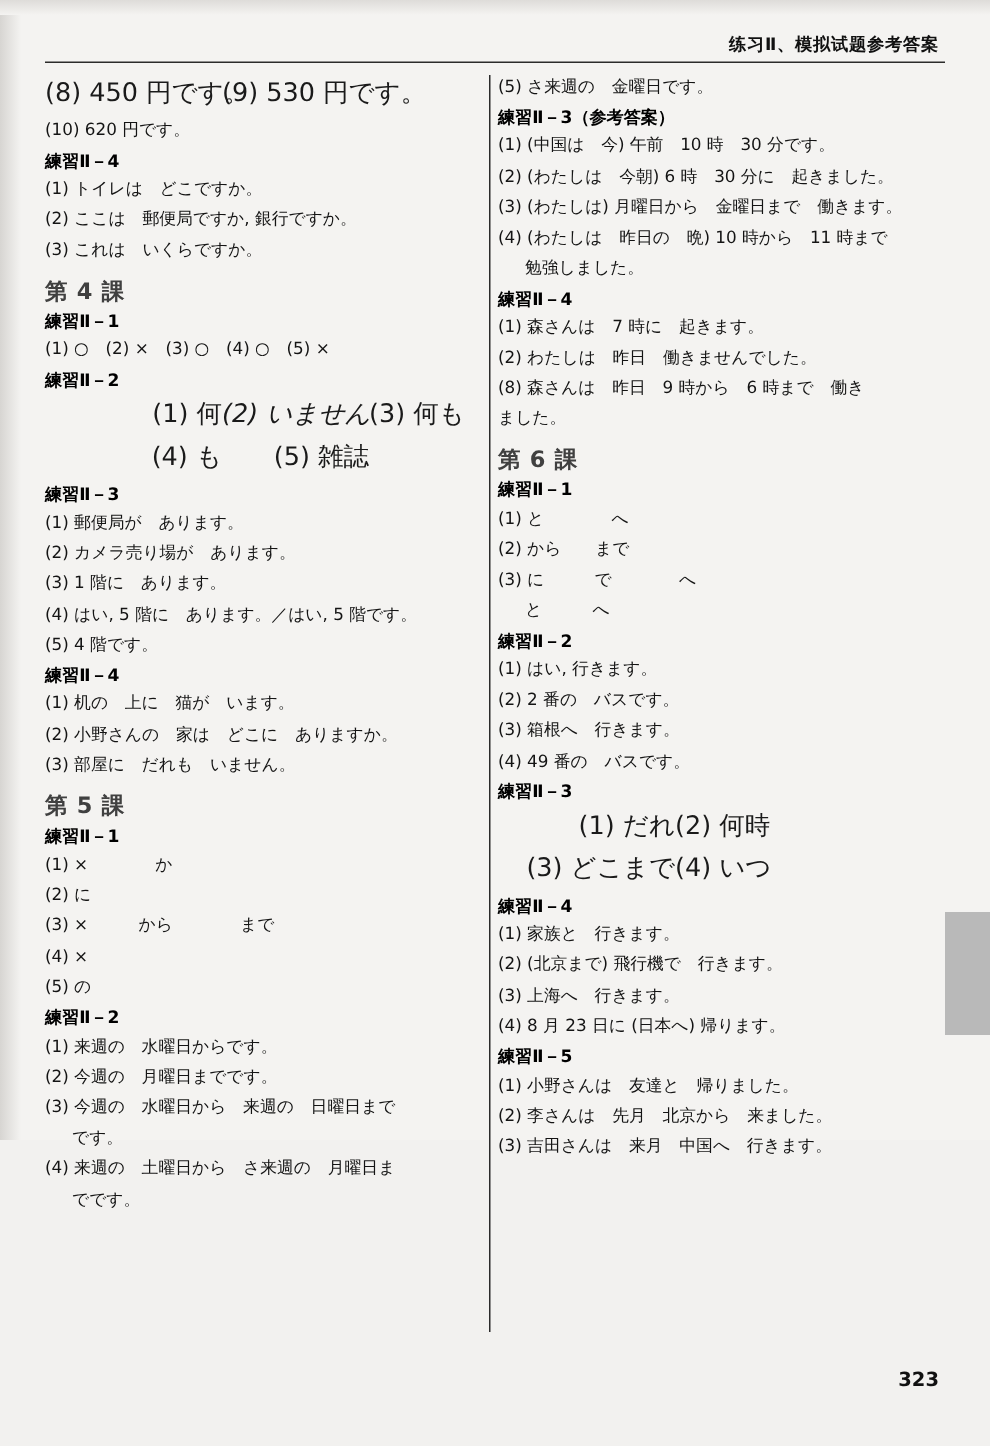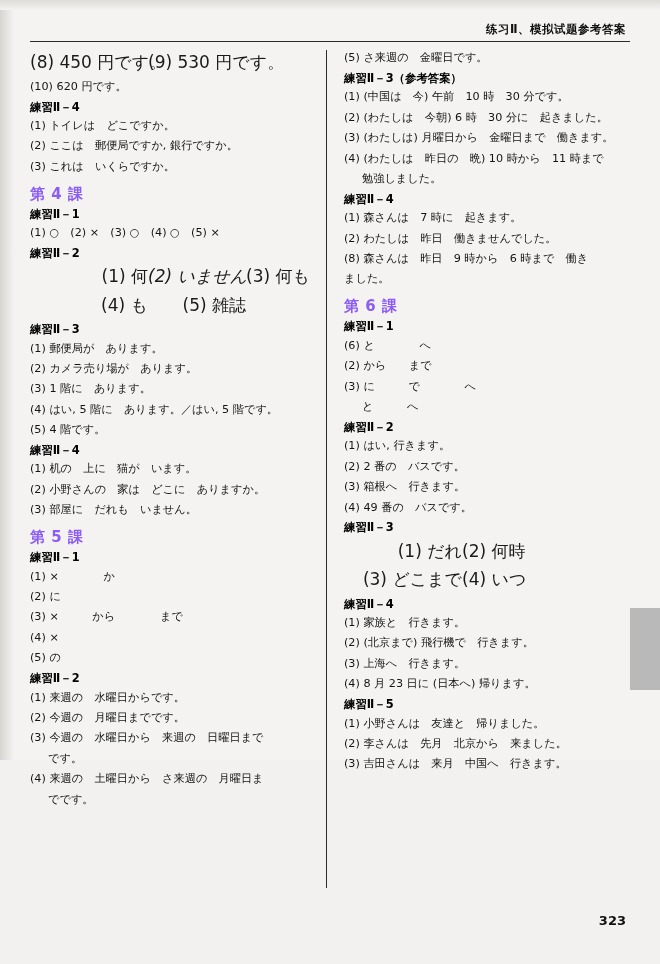--- a/index.html
+++ b/index.html
@@ -48,21 +48,21 @@
     display: flex;
     gap: 0;
     height: 838px;
   }
   .col {
     width: 282px;
     font-size: 11px;
     line-height: 1.0;
   }
   .col.left { padding-right: 14px; }
-  .col.right { padding-left: 18px; }
+  .col.right { padding-left: 6px; }
   .divider {
     position: absolute;
     left: 296px;
     top: 0;
     bottom: 0;
     width: 1px;
     background: #2b2b2b;
   }
   .line {
     font-size: 11.2px;
@@ -83,21 +83,21 @@
     margin: 7px 0 5px 0;
     white-space: pre;
     color: #000;
   }
   .sec:first-child { margin-top: 0; }
   .lesson {
     font-size: 15px;
     font-weight: bold;
     margin: 12px 0 7px 0;
     letter-spacing: 0.5px;
-    color: #8b5cf6;
+    color: #404040;
   }
   .twocolrow {
     display: flex;
     font-size: 17px;
     line-height: 1.42;
     margin: 0 0 4.5px 0;
     white-space: pre;
     text-align: right;
   }
   .twocolrow > span:first-child { width: 118px; flex: none; }
@@ -191,21 +191,21 @@
           <div class="line">(3) (わたしは) 月曜日から　金曜日まで　働きます。</div>
           <div class="line">(4) (わたしは　昨日の　晩) 10 時から　11 時まで</div>
           <div class="line indent">勉強しました。</div>
           <div class="sec">練習Ⅱ－4</div>
           <div class="line">(1) 森さんは　7 時に　起きます。</div>
           <div class="line">(2) わたしは　昨日　働きませんでした。</div>
           <div class="line">(8) 森さんは　昨日　9 時から　6 時まで　働き</div>
           <div class="line">ました。</div>
           <div class="lesson">第 6 課</div>
           <div class="sec">練習Ⅱ－1</div>
-          <div class="line">(6) と　　　　へ</div>
+          <div class="line">(1) と　　　　へ</div>
           <div class="line">(2) から　　まで</div>
           <div class="line">(3) に　　　で　　　　へ</div>
           <div class="line indent">と　　　へ</div>
           <div class="sec">練習Ⅱ－2</div>
           <div class="line">(1) はい, 行きます。</div>
           <div class="line">(2) 2 番の　バスです。</div>
           <div class="line">(3) 箱根へ　行きます。</div>
           <div class="line">(4) 49 番の　バスです。</div>
           <div class="sec">練習Ⅱ－3</div>
           <div class="twocolrow"><span>(1) だれ</span><span>(2) 何時</span></div>

